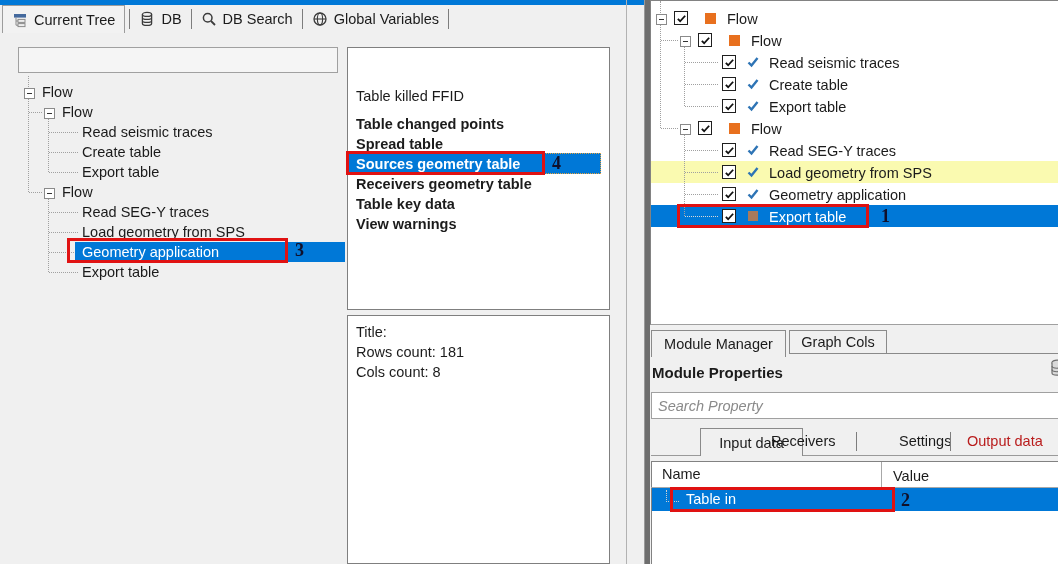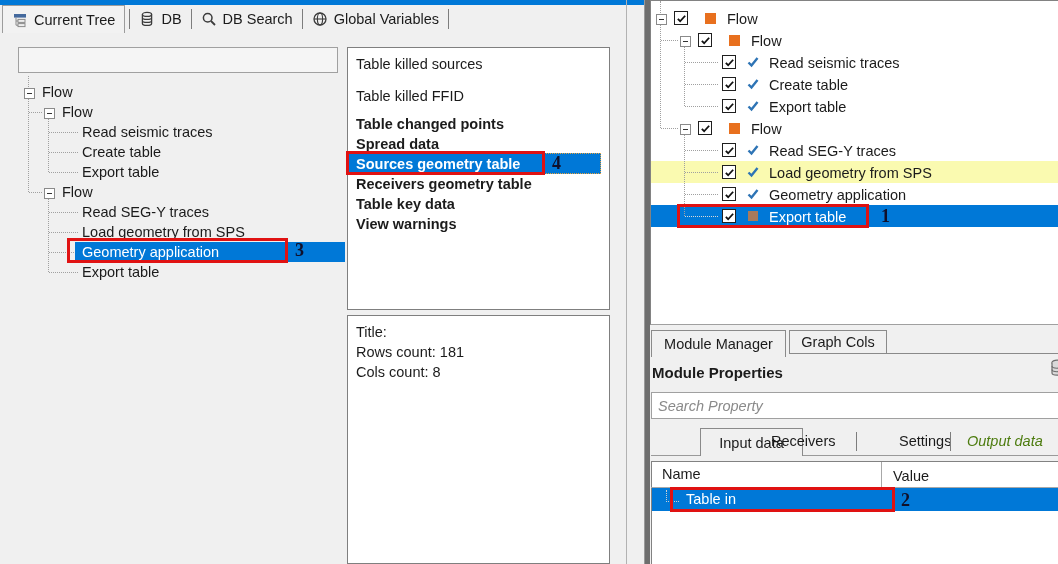--- a/index.html
+++ b/index.html
@@ -38,21 +38,21 @@
 
   
   .ann-box{position:absolute;border:3px solid var(--annotation-red,#e01212);box-sizing:border-box;}
   .ann-num{position:absolute;font-family:"Liberation Serif","DejaVu Serif",serif;font-weight:bold;
            font-size:18px;color:#10102a;line-height:20px;}
 
   
   .btab{position:absolute;background:#f0f0f0;border:1px solid #8a8a8a;box-sizing:border-box;
         display:flex;align-items:center;justify-content:center;}
   .ptab-label{position:absolute;line-height:27px;white-space:nowrap;}
-  .disabled-text{color:#4d7c0f;font-style:italic;}
+  .disabled-text{color:#b91c1c;}
   input.flat{position:absolute;border:1px solid #a0a0a0;background:#fff;font-family:inherit;
              font-size:14.5px;padding:0 6px;box-sizing:border-box;outline:none;}
   input.flat::placeholder{font-style:italic;color:#8a8a8a;}
   #tree-filter{background:#f5f5f5;}
   svg{display:block;}
 </style>
 </head>
 <body>
 
 <div id="screen">
@@ -147,24 +147,23 @@
   <span class="tlabel sel-text" style="left:82px;top:242px;">Geometry application</span>
   <span class="tlabel" style="left:82px;top:262px;">Export table</span>
 
   <div class="ann-box" style="left:67px;top:238px;width:221px;height:25px;"></div>
   <span class="ann-num" style="left:295px;top:240px;">3</span>
 
   <div class="panel" style="left:347px;top:47px;width:263px;height:263px;"></div>
 
   <div class="sel-blue" style="left:348px;top:153px;width:253px;height:21px;outline:1px dotted #e8a33d;outline-offset:-1px;"></div>
 
-  <span class="list-item" style="top:54px;">Table killed sources</span>
   <span class="list-item" style="top:86px;">Table killed FFID</span>
   <span class="list-item bold" style="top:114px;">Table changed points</span>
-  <span class="list-item bold" style="top:134px;">Spread data</span>
+  <span class="list-item bold" style="top:134px;">Spread table</span>
   <span class="list-item bold sel-text" style="top:154px;">Sources geometry table</span>
   <span class="list-item bold" style="top:174px;">Receivers geometry table</span>
   <span class="list-item bold" style="top:194px;">Table key data</span>
   <span class="list-item bold" style="top:214px;">View warnings</span>
 
   <div class="ann-box" style="left:346px;top:151px;width:199px;height:24px;"></div>
   <span class="ann-num" style="left:552px;top:153px;">4</span>
 
   <div class="panel" style="left:347px;top:315px;width:263px;height:249px;">
     <div style="padding:6px 3px 0 8px;line-height:20px;">

